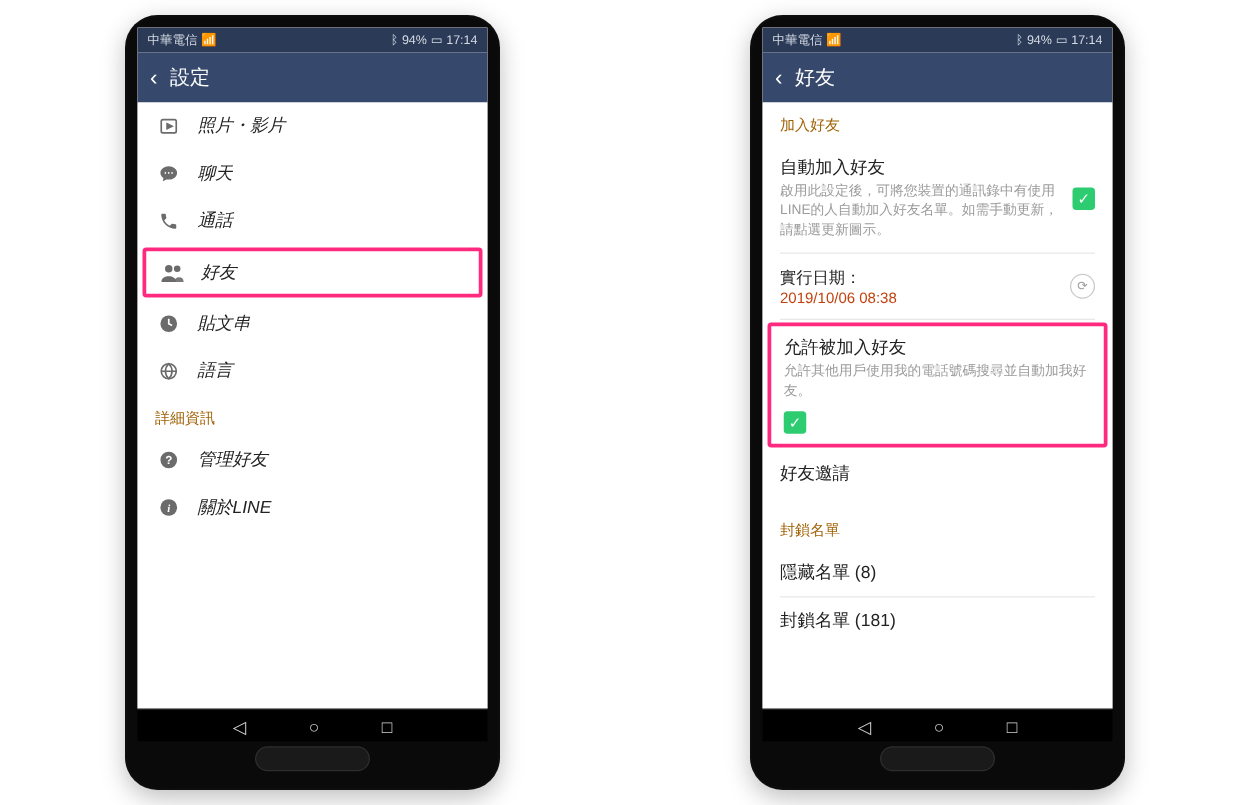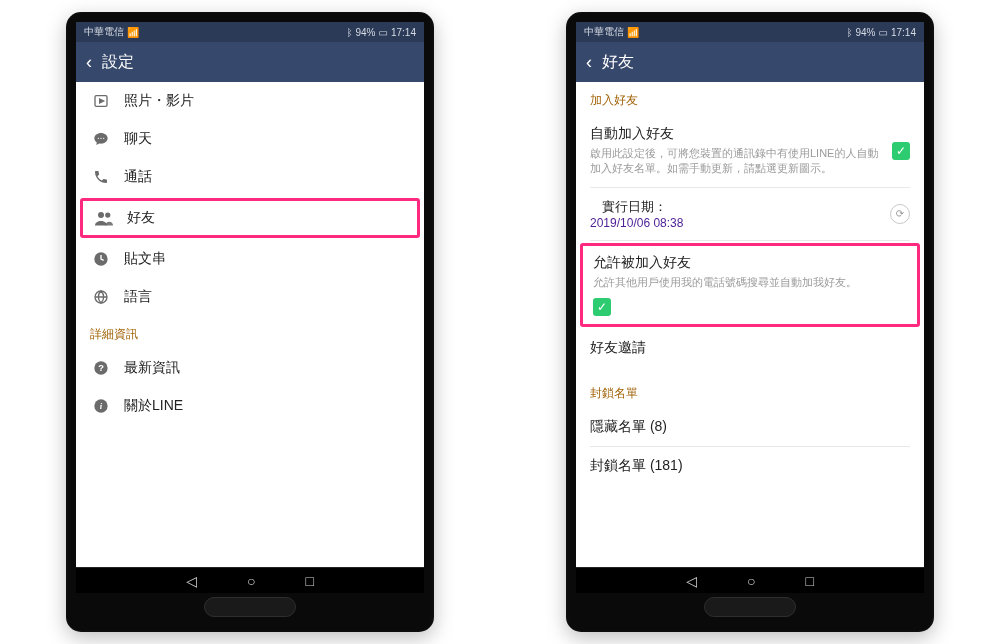--- a/index.html
+++ b/index.html
@@ -7,24 +7,24 @@
     padding: 0;
     width: 1000px;
     height: 644px;
     background: #ffffff;
     font-family: -apple-system, "Helvetica Neue", Arial, "PingFang TC", "Microsoft JhengHei", sans-serif;
     display: flex;
     justify-content: space-around;
     align-items: center;
   }
   .phone {
-    width: 368px;
+    width: 300px;
     height: 620px;
     background: #0a0a0a;
-    border-radius: 15px;
+    border-radius: 26px;
     padding: 10px 10px 14px 10px;
     box-sizing: border-box;
     position: relative;
     box-shadow: 0 6px 20px rgba(0,0,0,0.25), inset 0 0 4px rgba(255,255,255,0.05);
   }
   .screen {
     width: 100%;
     height: 545px;
     background: #ffffff;
     overflow: hidden;
@@ -75,21 +75,21 @@
     color: #222;
     position: relative;
   }
   .row .icon {
     width: 22px;
     display:flex;
     justify-content:center;
     margin-right: 12px;
     color: #6b6b6b;
   }
-  .row .label { flex:1; }
+  .row .label { flex:1;font-style:italic; }
   .row .badge {
     width: 14px; height:14px; border-radius:50%;
     background:#ff5a2b; color:#fff; font-size:9px;
     display:flex;align-items:center;justify-content:center;
     margin-left:6px;
   }
   .divider {
     height: 1px;
     background: #e8e8e8;
     margin: 0 14px;
@@ -112,21 +112,21 @@
   .row-block .title {
     font-size: 14px;
     color: #222;
   }
   .check {
     width:18px;height:18px;background:#2ecc71;border-radius:3px;
     display:flex;align-items:center;justify-content:center;color:#fff;font-size:12px;
     flex-shrink:0;
   }
   .date-link {
-    color:#4c1d95;
+    color:#c2410c;
     font-size:12px;
   }
   .sync-icon {
     width:18px;height:18px;border-radius:50%;border:1px solid #c9c9c9;
     display:flex;align-items:center;justify-content:center;
     color:#9b9b9b;font-size:10px;flex-shrink:0;
   }
   .chin {
     height: 50px;
     display:flex;
@@ -244,21 +244,21 @@
       <div class="section-title">詳細資訊</div>
 
 
       <div class="row">
         <span class="icon">
           <svg width="16" height="16" viewBox="0 0 24 24" fill="#6b6b6b">
               <circle cx="12" cy="12" r="10"></circle>
               <text x="12" y="17" text-anchor="middle" fill="#fff" font-size="14" font-weight="bold">?</text>
             </svg>
         </span>
-        <span class="label">最新資訊</span>
+        <span class="label">管理好友</span>
       </div>
 
       <div class="row">
         <span class="icon">
           <svg width="16" height="16" viewBox="0 0 24 24" fill="#6b6b6b">
               <circle cx="12" cy="12" r="10"></circle>
               <text x="12" y="17" text-anchor="middle" fill="#fff" font-size="13" font-style="italic" font-family="serif" font-weight="bold">i</text>
             </svg>
         </span>
         <span class="label">關於LINE</span>
@@ -303,21 +303,21 @@
           <div class="title">自動加入好友</div>
           <div class="desc">啟用此設定後，可將您裝置的通訊錄中有使用LINE的人自動加入好友名單。如需手動更新，請點選更新圖示。</div>
         </div>
         <div class="check">✓</div>
       </div>
 
       <div class="divider"></div>
 
       <div class="row-block" style="display:flex;align-items:center;gap:8px;">
         <div style="flex:1;">
-          <div class="title" style="font-size:13px;margin-left:12px;">實行日期：</div>
+          <div class="title" style="font-size:13px;">實行日期：</div>
           <div class="date-link">2019/10/06 08:38</div>
         </div>
         <div class="sync-icon">⟳</div>
       </div>
 
       <div class="divider"></div>
 
       <div class="highlight">
         <div class="row-block" style="display:flex;align-items:flex-start;gap:8px;padding:8px 10px;flex-direction:column;">
           <div style="flex:1;">

